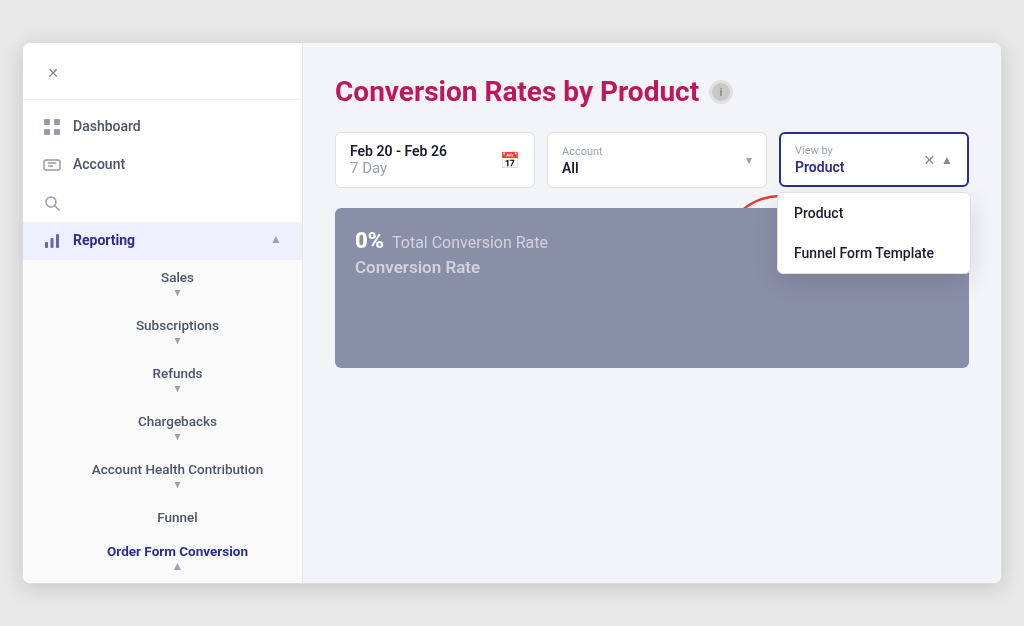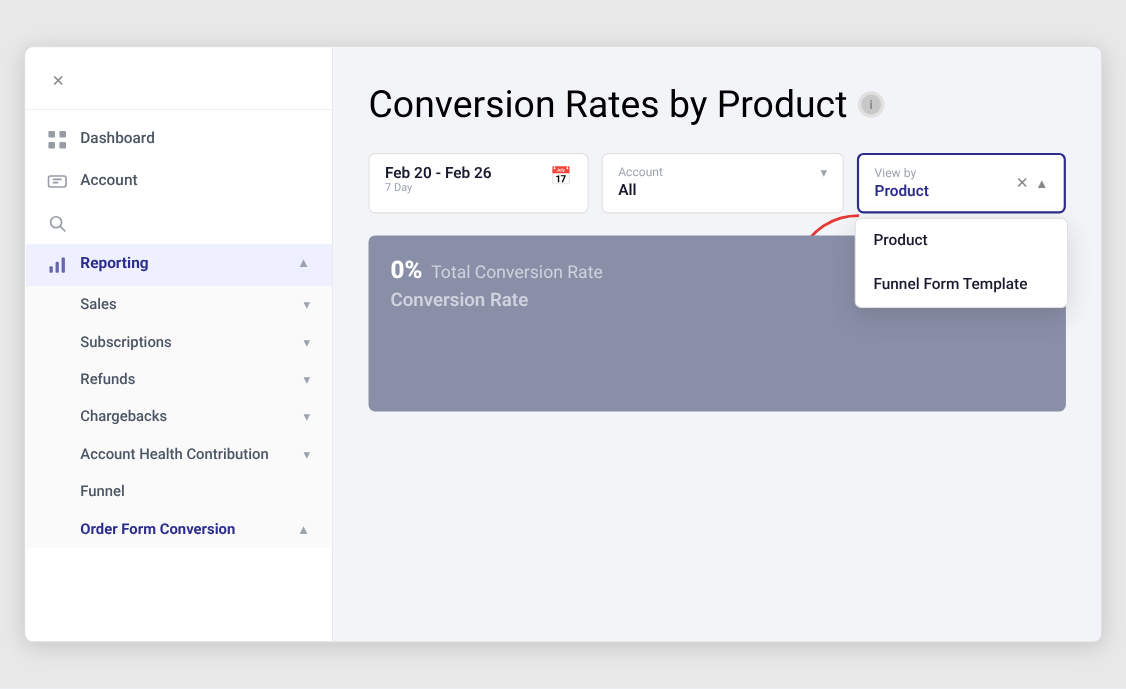--- a/index.html
+++ b/index.html
@@ -98,21 +98,22 @@
       background: #fafafa;
     }
     .sub-nav-item {
       display: flex;
       align-items: center;
       padding: 9px 20px 9px 50px;
       cursor: pointer;
       color: #4b5563;
       font-size: 13.5px;
       font-weight: 500;
-      justify-content: space-between;
+      justify-content: flex-start;
+      flex-direction: column;
     }
     .sub-nav-item.active {
       color: #2d2d8e;
       font-weight: 700;
     }
 
     
     .main-content {
       flex: 1;
       background: #f3f4f8;
@@ -120,23 +121,23 @@
       padding: 32px 32px 24px;
       position: relative;
     }
     .page-title-row {
       display: flex;
       align-items: center;
       gap: 10px;
       margin-bottom: 24px;
     }
     .page-title {
-      font-size: 34px;
-      font-weight: 400;
-      color: #000000;
+      font-size: 28px;
+      font-weight: 700;
+      color: #be185d;
     }
     .info-icon {
       width: 24px;
       height: 24px;
       border-radius: 50%;
       background: #e0e0e0;
       display: flex;
       align-items: center;
       justify-content: center;
       font-size: 13px;
@@ -151,20 +152,21 @@
       gap: 12px;
       margin-bottom: 20px;
       align-items: stretch;
     }
     .filter-box {
       background: #fff;
       border: 1px solid #e0e0e0;
       border-radius: 6px;
       padding: 10px 14px;
       display: flex;
+      align-items: center;
       gap: 10px;
       min-width: 160px;
     }
     .filter-box.date-filter {
       min-width: 200px;
     }
     .filter-box.account-filter {
       min-width: 170px;
       flex: 1;
     }
@@ -179,21 +181,21 @@
       color: #9ca3af;
       display: block;
       margin-bottom: 2px;
     }
     .filter-value {
       font-size: 14px;
       font-weight: 600;
       color: #1a1a2e;
     }
     .filter-sublabel {
-      font-size: 10px;
+      font-size: 15px;
       color: #9ca3af;
     }
     .filter-date-text {
       flex: 1;
     }
     .cal-icon {
       color: #888;
       font-size: 16px;
     }
     .chevron-down-sm {

